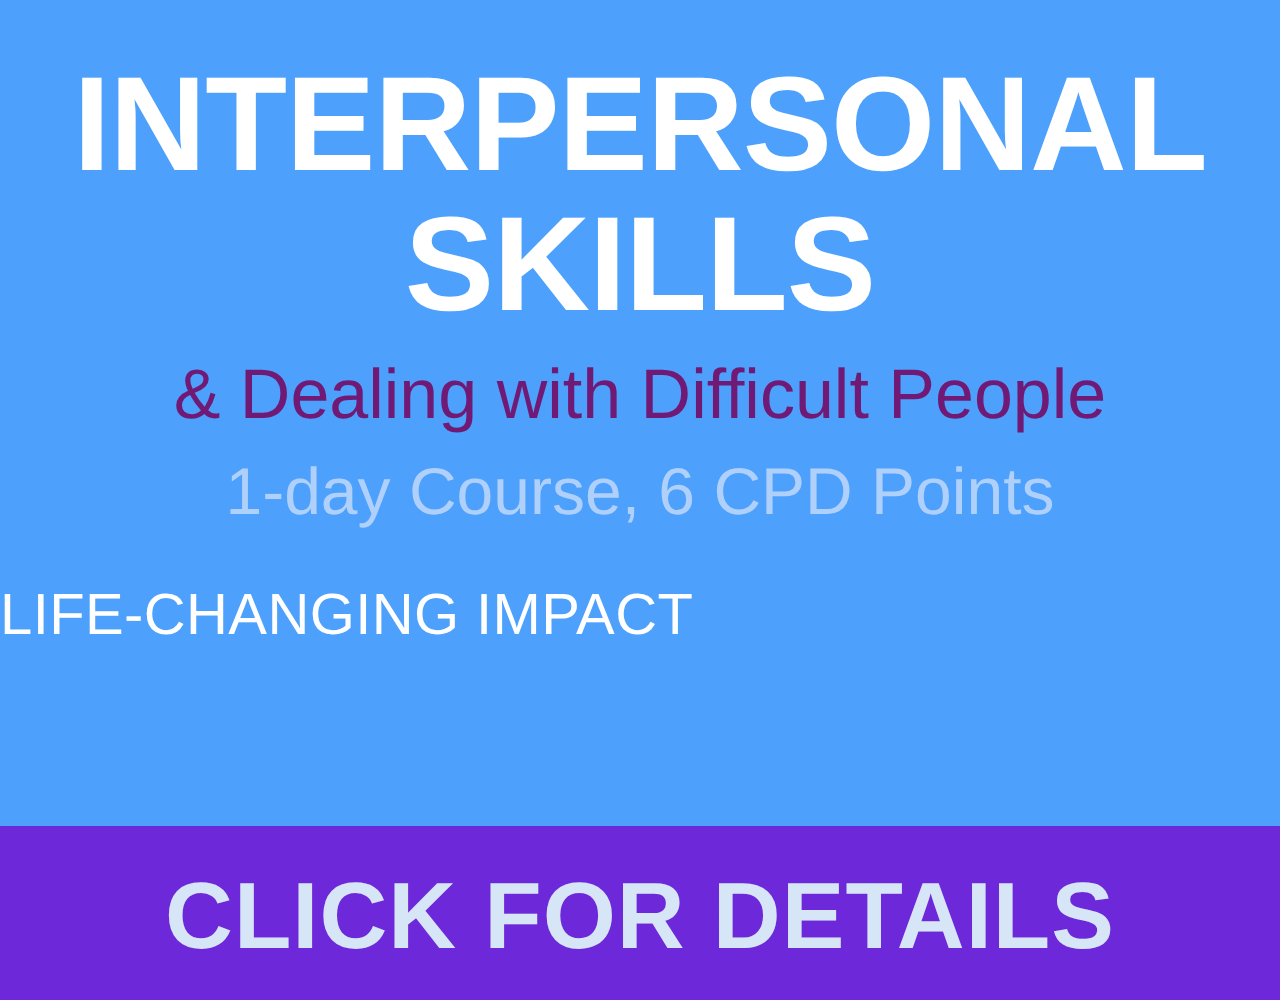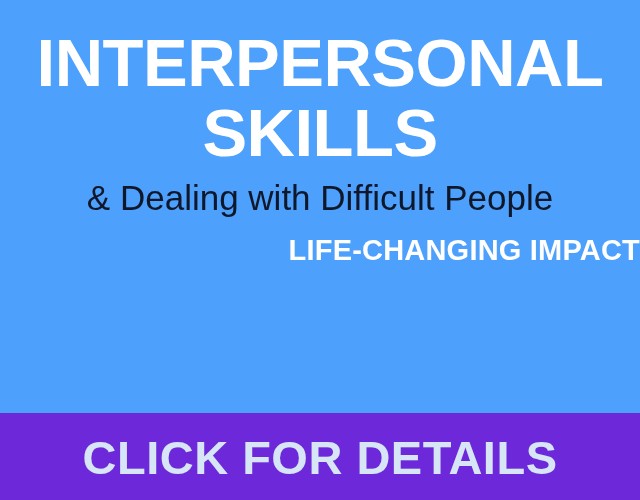--- a/index.html
+++ b/index.html
@@ -43,21 +43,21 @@
     text-align: center;
     width: 100%;
     white-space: nowrap;
   }
 
   #headline-line-2 {
     margin-top: -4px;
   }
 
   .subhead {
-    color: #0f172a;
+    color: #701a75;
     font-weight: 300;
     font-size: 35px;
     line-height: 44px;
     text-align: center;
     width: 100%;
     white-space: nowrap;
     margin-top: 6px;
   }
 
   .detail-line {
@@ -66,28 +66,28 @@
     font-size: 33px;
     line-height: 44px;
     text-align: center;
     width: 100%;
     white-space: nowrap;
     margin-top: 4px;
   }
 
   #impact-line {
     color: #ffffff;
-    font-weight: bold;
+    font-weight: normal;
     font-size: 29px;
     line-height: 38px;
     letter-spacing: 0.2px;
-    text-align: right;
+    text-align: left;
     width: 100%;
     white-space: nowrap;
-    margin-top: 11px;
+    margin-top: 21px;
   }
 
   
   #cta-bar {
     flex: 1 1 auto;
     background: #6d28d9;
     display: flex;
     align-items: center;
     justify-content: center;
   }
@@ -109,20 +109,21 @@
 <div id="banner">
 
   <div id="content-panel">
 
     <div class="headline" id="headline-line-1">INTERPERSONAL</div>
 
     <div class="headline" id="headline-line-2">SKILLS</div>
 
     <div class="subhead">&amp; Dealing with Difficult People</div>
 
+    <div class="detail-line">1-day Course, 6 CPD Points</div>
 
 
     <div id="impact-line">LIFE-CHANGING IMPACT</div>
 
   </div>
 
   <div id="cta-bar">
     <div id="cta-label">CLICK FOR DETAILS</div>
   </div>
 

